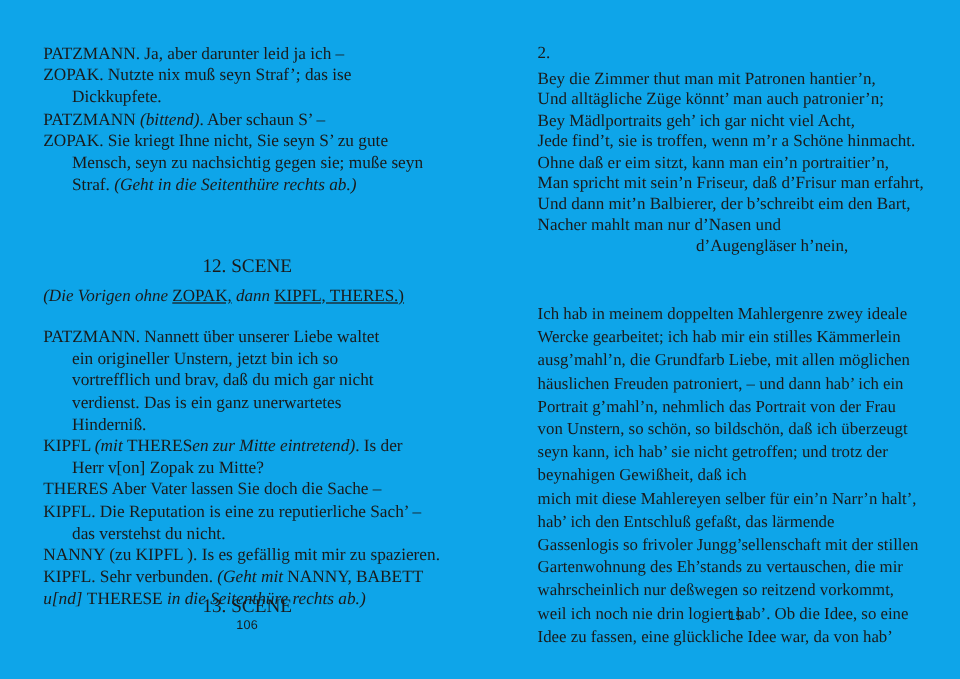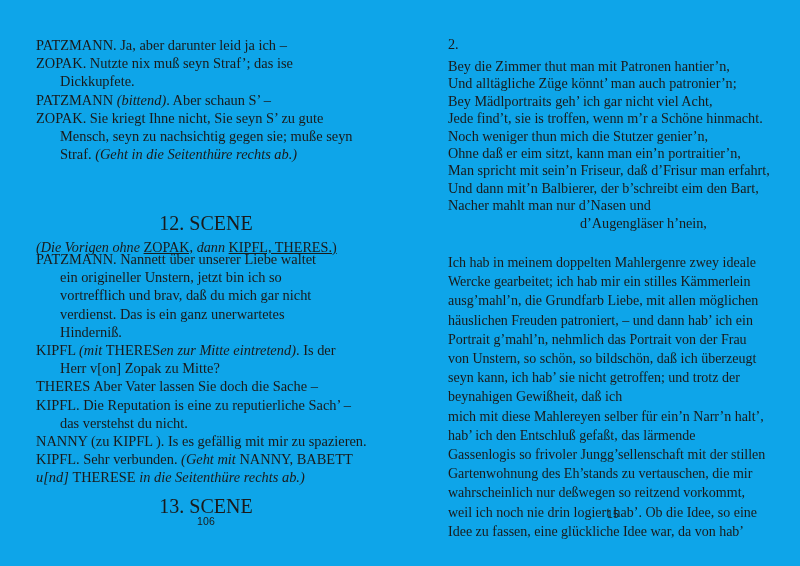--- a/index.html
+++ b/index.html
@@ -44,21 +44,21 @@
     margin: 0;
   }
   .speech > .first {
     margin-left: -24px;
   }
   .stage-note {
     font-style: italic;
   }
   .scene-head {
     text-align: center;
-    font-size: 20px;
+    font-size: 16px;
     line-height: 18px;
     margin: 0;
   }
   .scene-cast {
     font-size: 14.2px;
     line-height: 18px;
     margin: 0;
     font-style: italic;
   }
   .scene-cast .rom {
@@ -76,21 +76,21 @@
     margin: 0;
     letter-spacing: 0.2px;
   }
 
   
   .blk { position: absolute; }
 
   #speech-block-1    { top: 36px;  left: 0;  width: 340px; }
   #scene-12-heading  { top: 214px; left: 0;  width: 340px; }
   #scene-12-cast     { top: 238px; left: 0;  width: 340px; }
-  #speech-block-2    { top: 250px; left: 0;  width: 340px; }
+  #speech-block-2    { top: 272px; left: 0;  width: 340px; }
   #scene-13-heading  { top: 497px; left: 0;  width: 340px; }
   #left-pagenum      { top: 515px; left: 0;  width: 340px; }
 
   
   .verse-num {
     font-size: 14.2px;
     line-height: 17.4px;
     margin: 0;
   }
   .verse {
@@ -208,21 +208,20 @@
 
     <div class="blk" id="verse-number">
       <p class="verse-num">2.</p>
     </div>
 
     <div class="blk" id="verse-stanza">
       <p class="verse">Bey die Zimmer thut man mit Patronen hantier’n,</p>
       <p class="verse">Und alltägliche Züge könnt’ man auch patronier’n;</p>
       <p class="verse">Bey Mädlportraits geh’ ich gar nicht viel Acht,</p>
       <p class="verse">Jede find’t, sie is troffen, wenn m’r a Schöne hinmacht.</p>
-      <p class="verse">Noch weniger thun mich die Stutzer genier’n,</p>
       <p class="verse">Ohne daß er eim sitzt, kann man ein’n portraitier’n,</p>
       <p class="verse">Man spricht mit sein’n Friseur, daß d’Frisur man erfahrt,</p>
       <p class="verse">Und dann mit’n Balbierer, der b’schreibt eim den Bart,</p>
       <p class="verse">Nacher mahlt man nur d’Nasen und</p>
       <p class="verse"><span class="indent-deep"></span><span>d’Augengläser h’nein,</span></p>
     </div>
 
     <div class="blk" id="prose-paragraph">
       <p class="prose">Ich hab in meinem doppelten Mahlergenre zwey ideale</p>
       <p class="prose">Wercke gearbeitet; ich hab mir ein stilles Kämmerlein</p>

